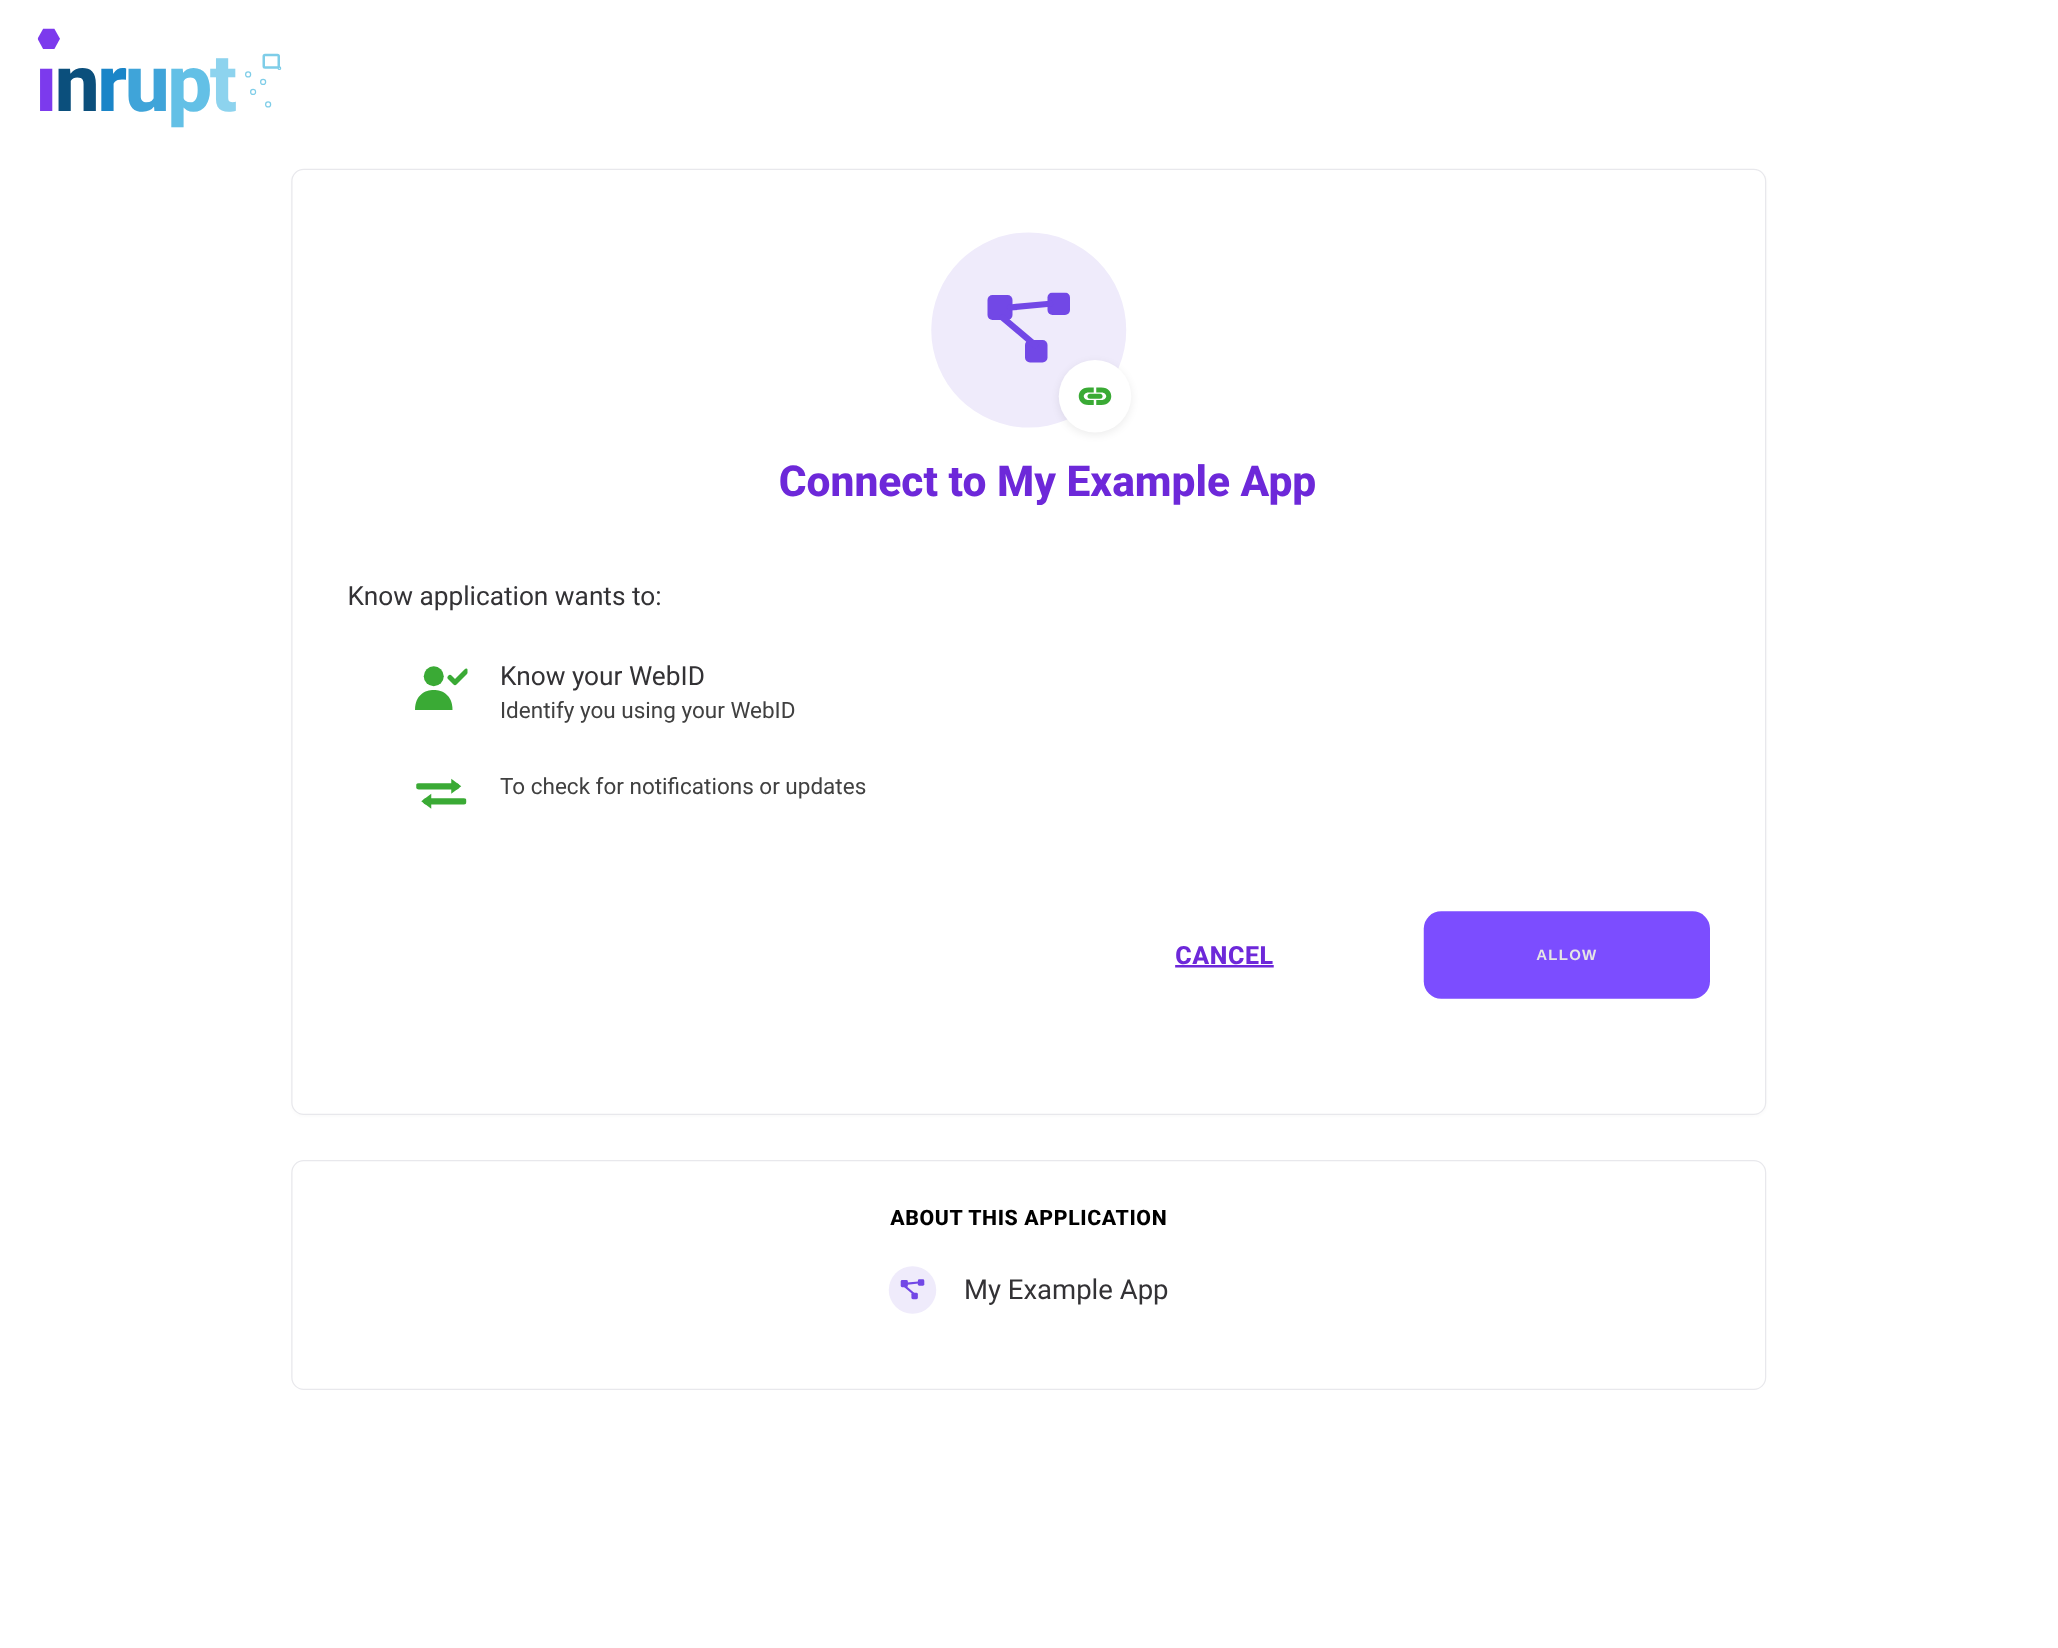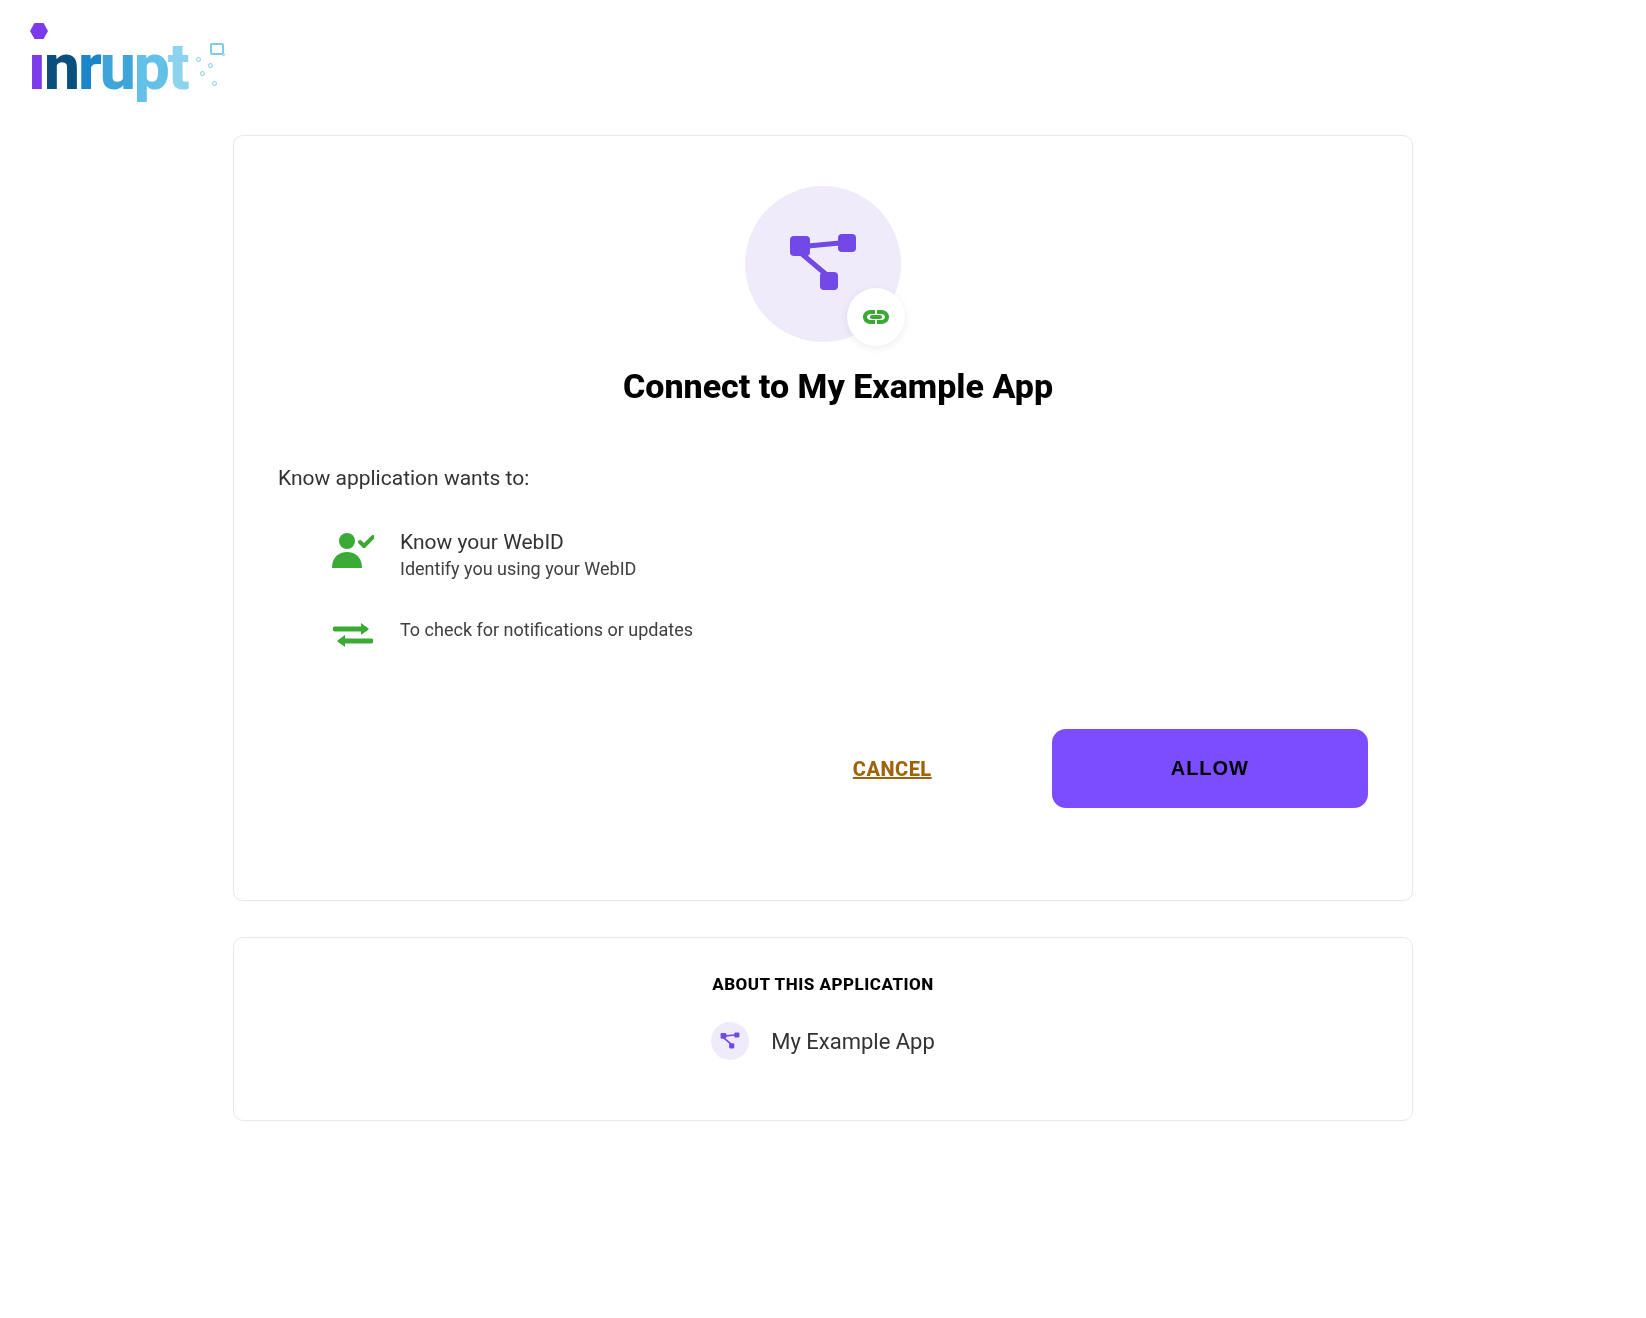--- a/index.html
+++ b/index.html
@@ -111,21 +111,21 @@
       background: #ffffff;
       border-radius: 50%;
       display: flex;
       align-items: center;
       justify-content: center;
       box-shadow: 0 2px 8px rgba(0,0,0,0.08);
     }
     .title {
       font-size: 34px;
       font-weight: 800;
-      color: #000000;
+      color: #6d28d9;
       text-align: center;
       margin-bottom: 60px;
       margin-left: 30px;
     }
     .intro {
       font-size: 21px;
       color: #333235;
       margin-bottom: 40px;
     }
     .perm-list {
@@ -157,36 +157,36 @@
       color: #404040;
     }
     .actions {
       display: flex;
       justify-content: flex-end;
       align-items: center;
       gap: 120px;
       margin-top: 80px;
     }
     .cancel-link {
-      color: #a16207;
+      color: #6d28d9;
       font-weight: 800;
       font-size: 20px;
       text-decoration: underline;
       letter-spacing: 0.5px;
       cursor: pointer;
     }
     .allow-btn {
       background: #7c4dff;
-      color: #000000;
-      font-weight: 800;
-      font-size: 20px;
+      color: #e5e5e5;
+      font-weight: 800;
+      font-size: 12px;
       letter-spacing: 1px;
       border: none;
       border-radius: 14px;
-      padding: 28px 119px;
+      padding: 28px 90px;
       cursor: pointer;
     }
     .about-card {
       background: #ffffff;
       border: 1px solid #e8e8ec;
       border-radius: 10px;
       padding: 36px 44px 60px 44px;
       text-align: center;
     }
     .about-heading {

